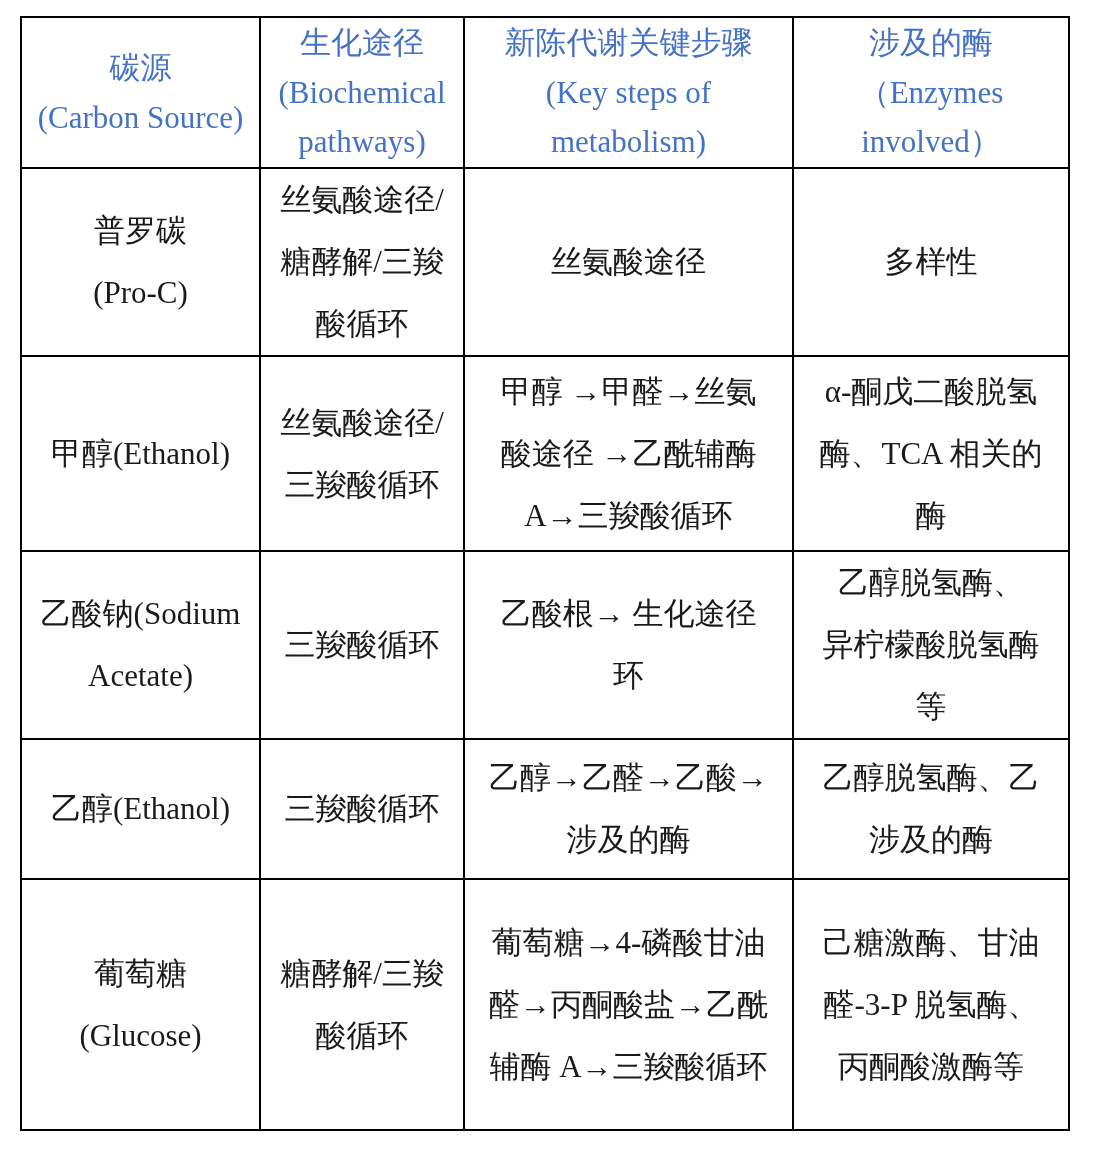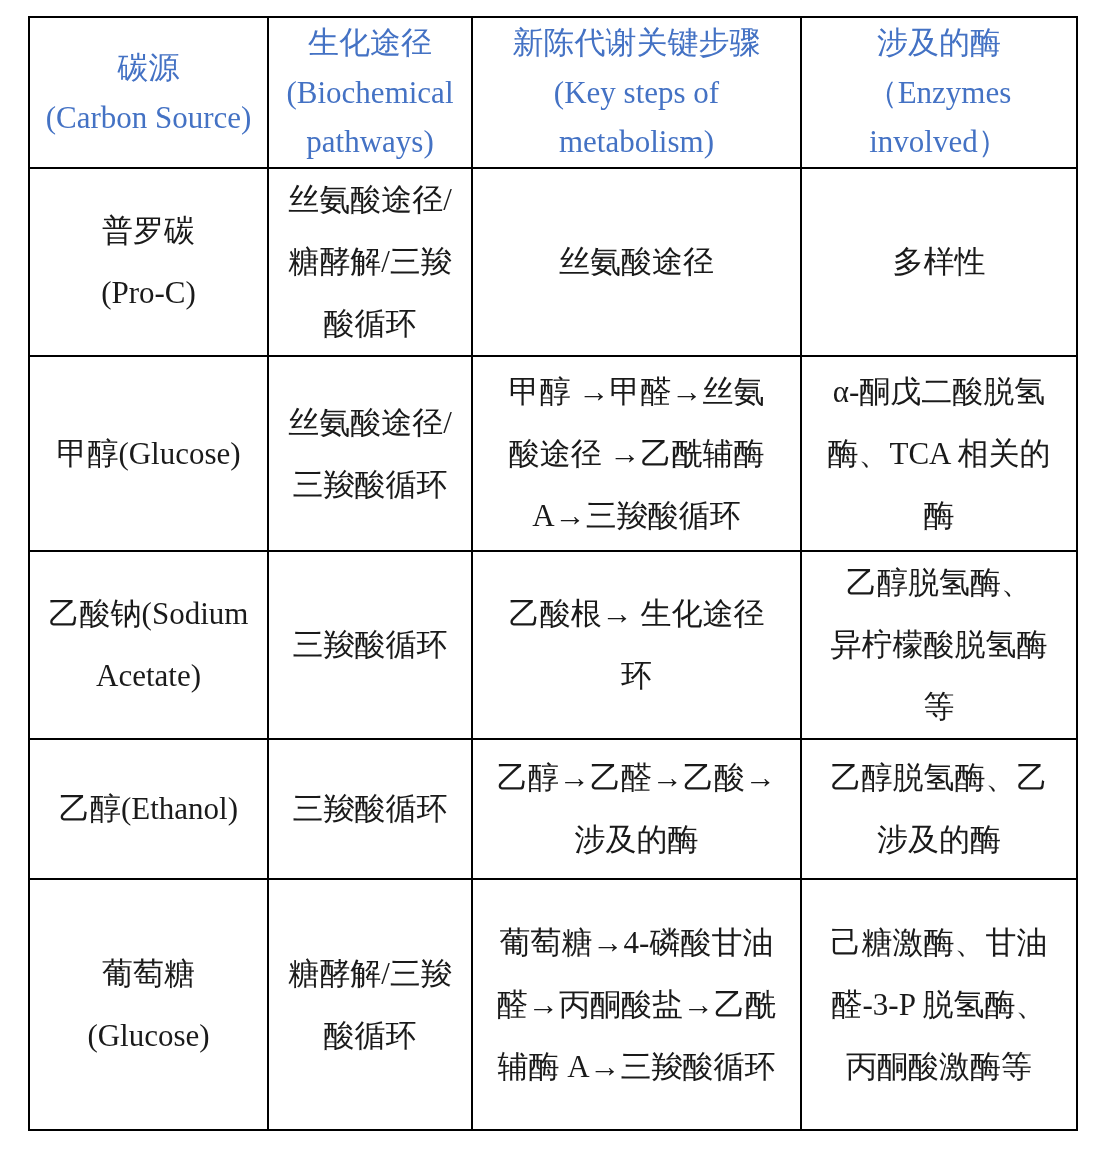--- a/index.html
+++ b/index.html
@@ -4,21 +4,21 @@
 <style>
   * { margin: 0; padding: 0; box-sizing: border-box; }
   html, body {
     width: 1100px;
     height: 1158px;
     background: #ffffff;
     font-family: "Liberation Serif", "DejaVu Serif", serif;
   }
   .doc-table {
     position: absolute;
-    left: 28px;
+    left: 20px;
     top: 16px;
     width: 1048px;
     height: 1112px;
     border-collapse: collapse;
     table-layout: fixed;
   }
   .doc-table td, .doc-table th {
     border: 2px solid #000000;
     text-align: center;
     vertical-align: middle;
@@ -76,21 +76,21 @@
     <tr class="r-0">
       <td>普罗碳
 (Pro-C)</td>
       <td>丝氨酸途径/
 糖酵解/三羧
 酸循环</td>
       <td>丝氨酸途径</td>
       <td>多样性</td>
     </tr>
     <tr class="r-1">
-      <td>甲醇(Glucose)</td>
+      <td>甲醇(Ethanol)</td>
       <td>丝氨酸途径/
 三羧酸循环</td>
       <td>甲醇 →甲醛→丝氨
 酸途径 →乙酰辅酶
 A→三羧酸循环</td>
       <td>α-酮戊二酸脱氢
 酶、TCA 相关的
 酶</td>
     </tr>
     <tr class="r-2">

